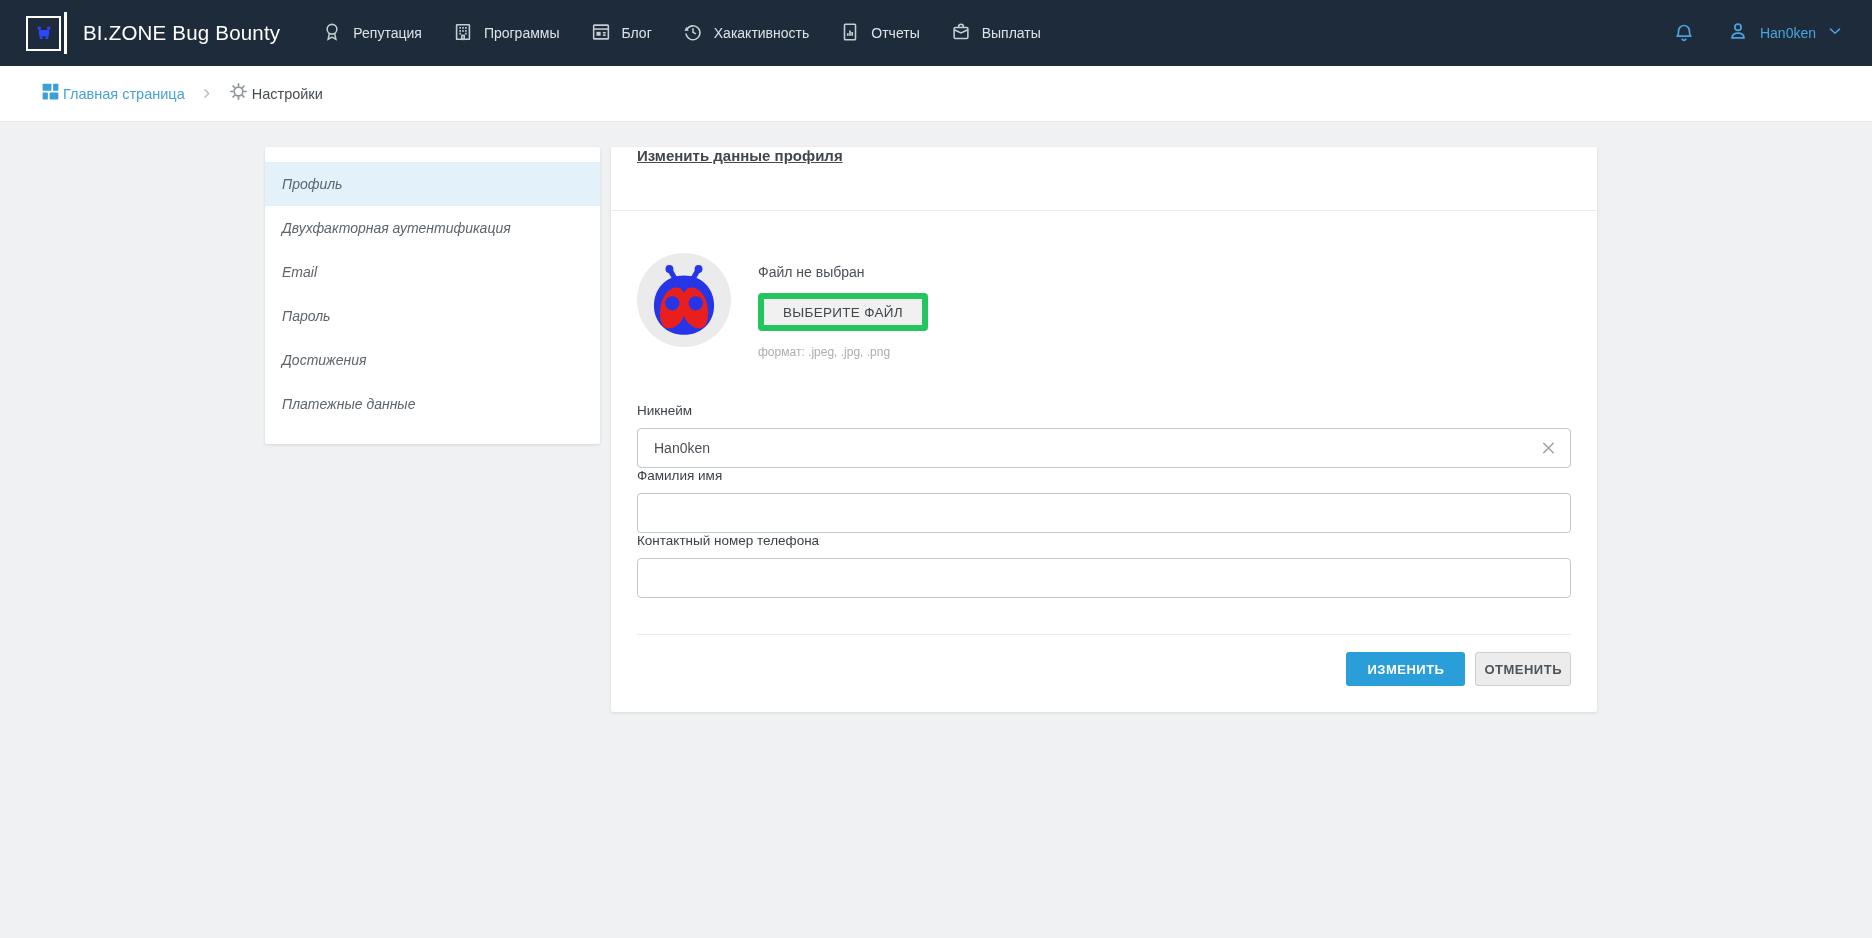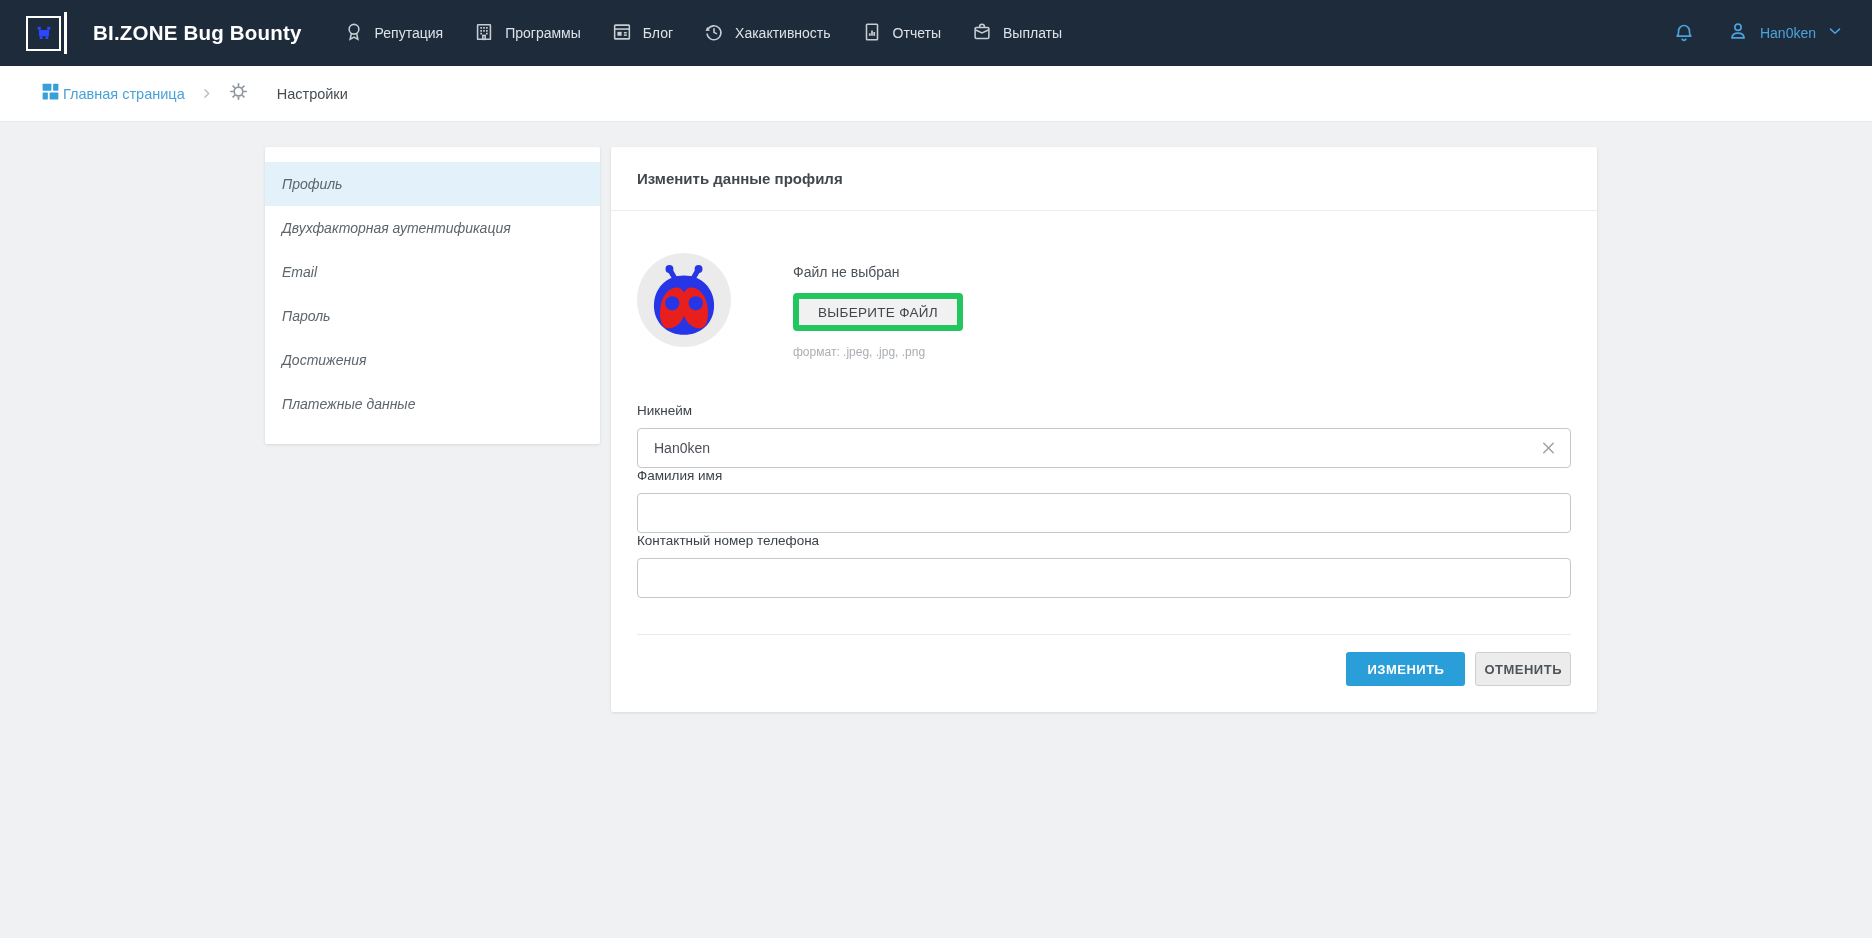--- a/index.html
+++ b/index.html
@@ -17,22 +17,22 @@
     padding: 0 28px 0 26px;
   }
   .brand { display: flex; align-items: center; cursor: pointer; }
   .logo-box {
     width: 35px; height: 35px; border: 2.5px solid #ffffff;
     display: flex; align-items: center; justify-content: center;
     flex: none;
   }
   .logo-sep { width: 3px; height: 42px; background: #ffffff; margin-left: 3px; flex: none; }
   .brand-text {
-    color: #ffffff; font-size: 20.5px; font-weight: bold;
-    margin-left: 26px; letter-spacing: .2px; white-space: nowrap;
+    color: #ffffff; font-size: 20.5px; font-weight: normal;
+    margin-left: 16px; letter-spacing: .2px; white-space: nowrap;
   }
   .nav-menu { display: flex; align-items: center; margin-left: 26px; }
   .nav-item {
     display: flex; align-items: center; gap: 10px;
     padding: 10px 15px; cursor: pointer;
     color: #dde2e6; font-size: 14px; white-space: nowrap;
   }
   .nav-item svg { stroke: #c6cdd3; }
   .nav-right { margin-left: auto; display: flex; align-items: center; gap: 30px; }
   .bell-btn { cursor: pointer; display: flex; }
@@ -40,46 +40,46 @@
   .user-name { color: #4aa3dc; font-size: 14px; }
   
   .breadcrumb-bar {
     height: 56px; background: #ffffff;
     border-bottom: 1px solid #e5e7e9;
     display: flex; align-items: center;
     padding: 0 40px; gap: 11px;
   }
   .crumb-home { display: flex; align-items: center; gap: 2px; cursor: pointer; }
   .crumb-link { color: #48a2d8; font-size: 14.5px; }
-  .crumb-current-wrap { display: flex; align-items: center; gap: 28px; }
+  .crumb-current-wrap { display: flex; align-items: center; gap: 3px; }
   .crumb-current { color: #454c52; font-size: 14.5px; }
   .crumb-sep { display: flex; margin: 0 4px; }
   
   .content { display: flex; align-items: flex-start; padding: 25px 0 0 265px; gap: 11px; }
   .card {
     background: #ffffff; border-radius: 2px;
     box-shadow: 0 1px 3px rgba(40,50,60,.12);
   }
   .sidebar-card { width: 335px; padding: 15px 0 18px; }
   .side-item {
     height: 44px; display: flex; align-items: center;
     padding: 0 17px; font-size: 14px; color: #5d656c; cursor: pointer; font-style: italic;
   }
   .side-item.active { background: #e2f1fa; }
   
   .main-card { width: 986px; }
   .panel-header {
-    height: 64px; display: flex; align-items: center;
-    padding: 0 26px; border-bottom: 1px solid #ebedee;
+    height: 64px; display: flex; align-items: flex-start;
+    padding: 0 26px; border-bottom: 1px solid #ebedee; text-decoration: underline;
   }
   .panel-title { font-size: 15px; font-weight: bold; color: #40474d; }
   .panel-body { padding: 42px 26px 26px; }
   .avatar-row { display: flex; gap: 27px; margin-bottom: 44px; }
   .avatar { width: 94px; height: 94px; flex: none; }
-  .file-col { padding-top: 11px; margin-left: 35px; }
+  .file-col { padding-top: 11px; }
   .file-status { font-size: 14px; color: #4a5157; }
   .choose-btn {
     margin-top: 13px; height: 38px; padding: 0 19px;
     background: #f1f1f1; border: 6px solid #22c55e; border-radius: 4px;
     font-family: inherit; font-size: 13.5px; color: #3f464c;
     letter-spacing: .3px; cursor: pointer;
   }
   .file-hint { margin-top: 14px; font-size: 12px; color: #a9aeb3; }
   .field { }
   .field-label { display: block; font-size: 13.5px; color: #3b4248; margin-bottom: 10px; }

